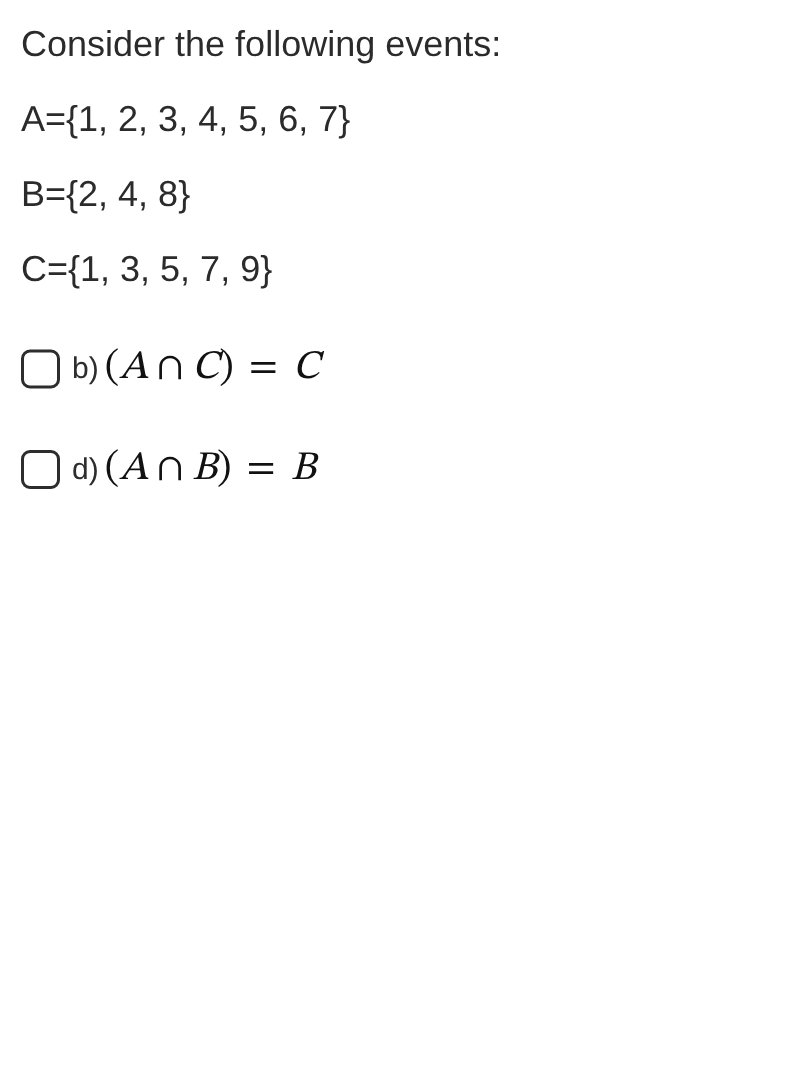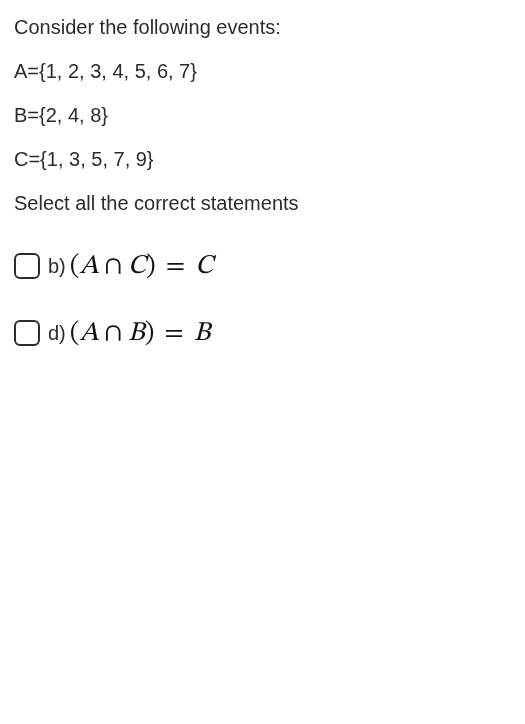--- a/index.html
+++ b/index.html
@@ -13,21 +13,21 @@
     padding: 12px 14px;
     margin: 0;
     width: 525px;
     background: #fff;
   }
   .prompt {
     margin-bottom: 28px;
   }
   .prompt-line {
     margin-bottom: 14px;
-    font-size: 20px;
+    font-size: 24px;
     color: #2b2b2b;
   }
   .options {
     display: flex;
     flex-direction: column;
     gap: 26px;
   }
   .option {
     display: flex;
     align-items: center;
@@ -73,21 +73,20 @@
   }
 </style>
 </head>
 <body>
 
 <div class="prompt">
   <div class="prompt-line">Consider the following events:</div>
   <div class="prompt-line">A={1, 2, 3, 4, 5, 6, 7}</div>
   <div class="prompt-line">B={2, 4, 8}</div>
   <div class="prompt-line">C={1, 3, 5, 7, 9}</div>
-  <div class="prompt-line">Select all the correct statements</div>
 </div>
 
 <div class="options">
 
 
   <div class="option">
     <div class="checkbox"></div>
     <span class="opt-label mixed">
       <span>b)</span>
       <span class="math">

